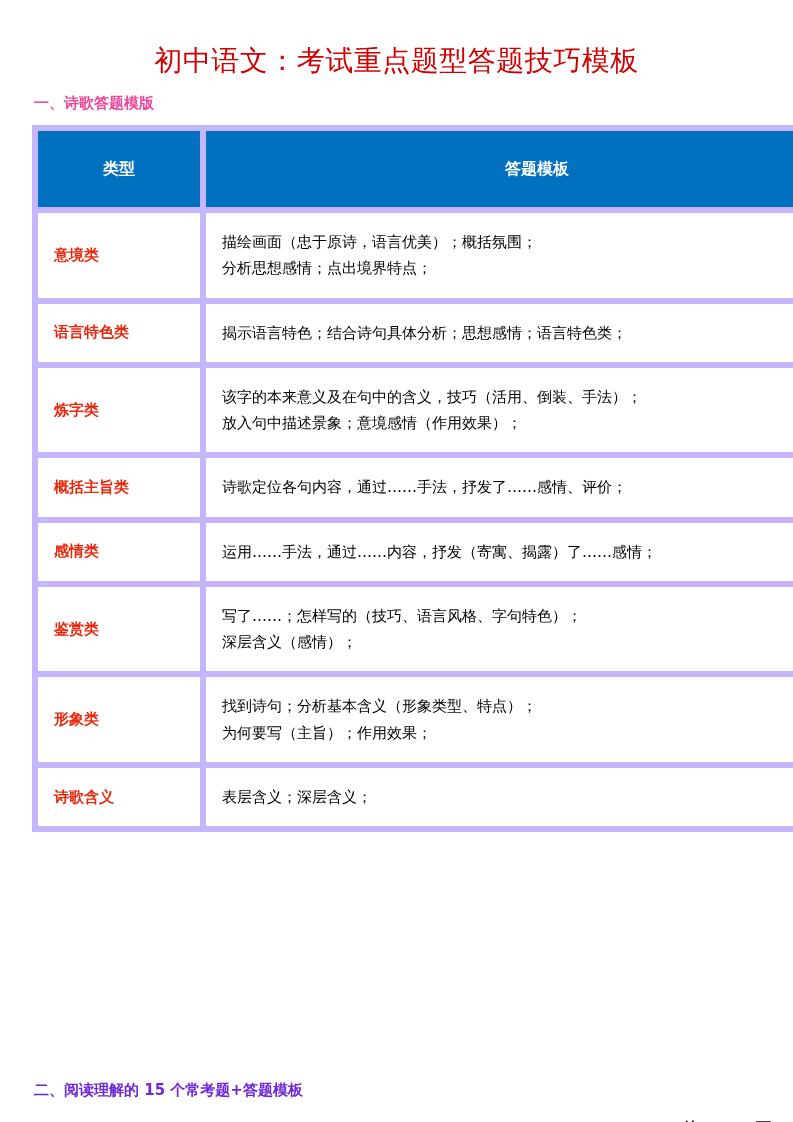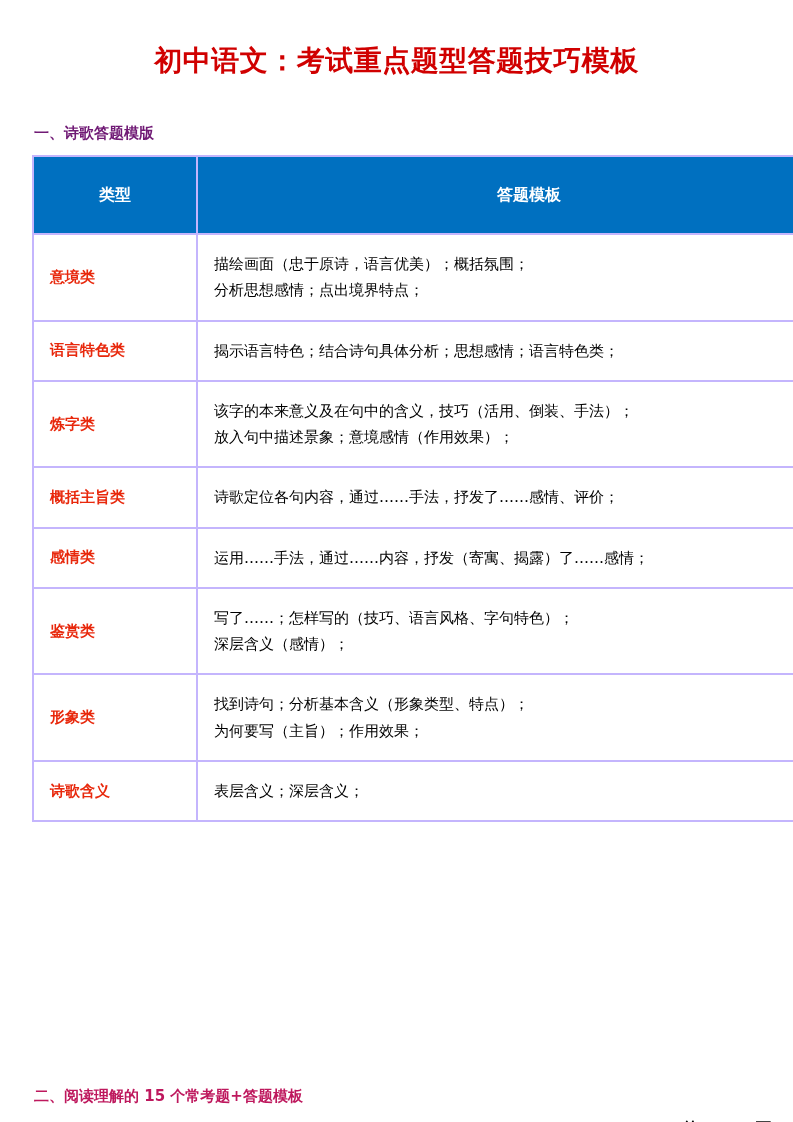--- a/index.html
+++ b/index.html
@@ -18,44 +18,44 @@
   .page {
     position: relative;
     width: 793px;
     height: 1122px;
     box-sizing: border-box;
     padding: 0 16px;
   }
   .doc-title {
     text-align: center;
     font-family: "DejaVu Sans", "Liberation Sans", sans-serif;
-    font-weight: bold;
+    font-weight: normal;
     font-size: 28px;
     color: #d00000;
     margin-top: 42px;
     margin-bottom: 0;
     letter-spacing: 0.5px;
   }
   .section-heading {
     font-family: "DejaVu Sans", "Liberation Sans", sans-serif;
     font-weight: bold;
     font-size: 15px;
-    color: #701a75;
-    margin-top: 44px;
+    color: #ec4899;
+    margin-top: 14px;
     margin-bottom: 12px;
     padding-left: 18px;
   }
   table.tpl-table {
     border-collapse: collapse;
     width: 760px;
     margin-left: 16px;
     table-layout: fixed;
   }
   table.tpl-table td, table.tpl-table th {
-    border: 2px solid #c4b5fd;
+    border: 6px solid #c4b5fd;
     padding: 16px;
     vertical-align: middle;
   }
   thead th {
     background: #0070c0;
     color: #ffffff;
     font-family: "DejaVu Sans", "Liberation Sans", sans-serif;
     font-weight: bold;
     font-size: 16px;
     height: 44px;
@@ -86,25 +86,25 @@
     right: 22px;
     bottom: 26px;
     font-family: "DejaVu Serif", "Liberation Serif", serif;
     font-size: 15px;
     font-weight: bold;
     color: #000000;
   }
   .bottom-heading {
     position: absolute;
     left: 34px;
-    bottom: 58px;
+    bottom: 64px;
     font-family: "DejaVu Sans", "Liberation Sans", sans-serif;
     font-weight: bold;
     font-size: 15px;
-    color: #be185d;
+    color: #6d28d9;
   }
 </style>
 </head>
 <body>
 
 <div class="page">
 
   <h1 class="doc-title">初中语文：考试重点题型答题技巧模板</h1>
 
   <div class="section-heading">一、诗歌答题模版</div>

